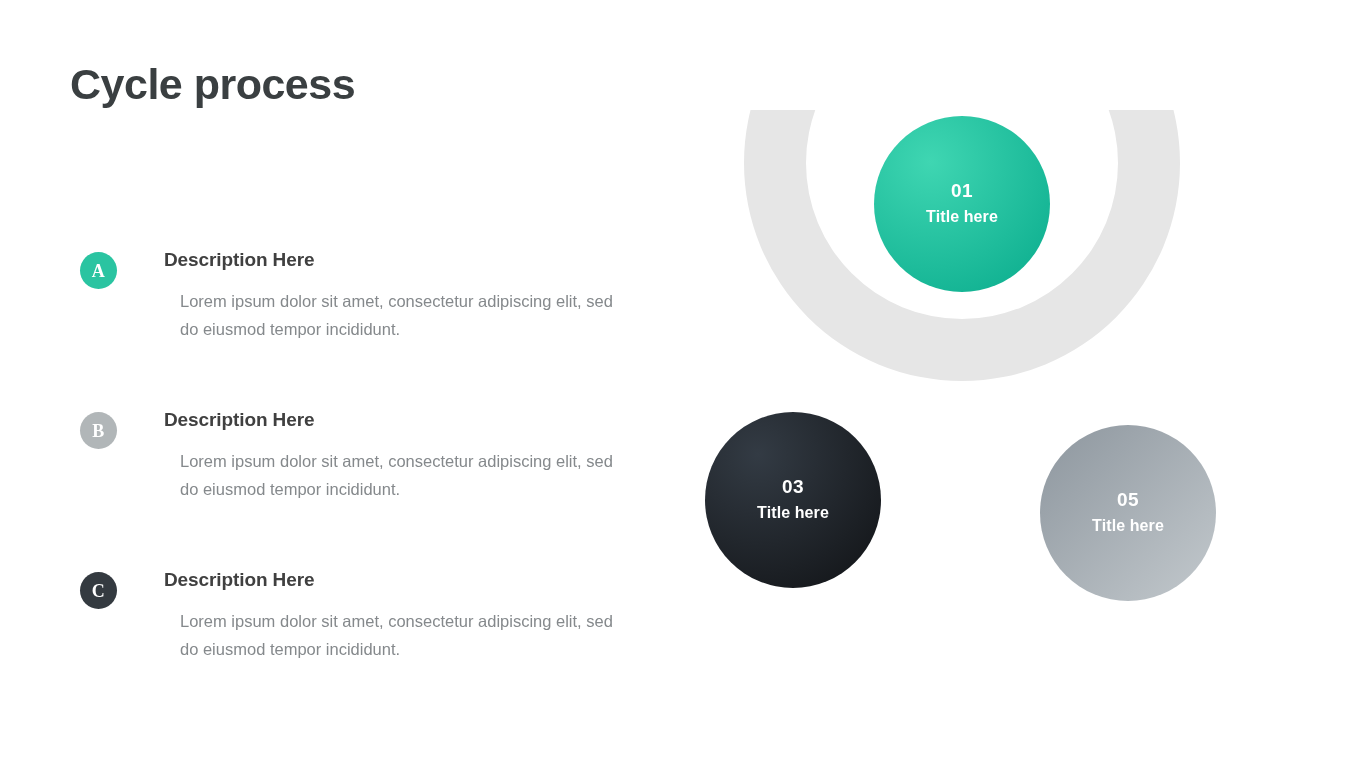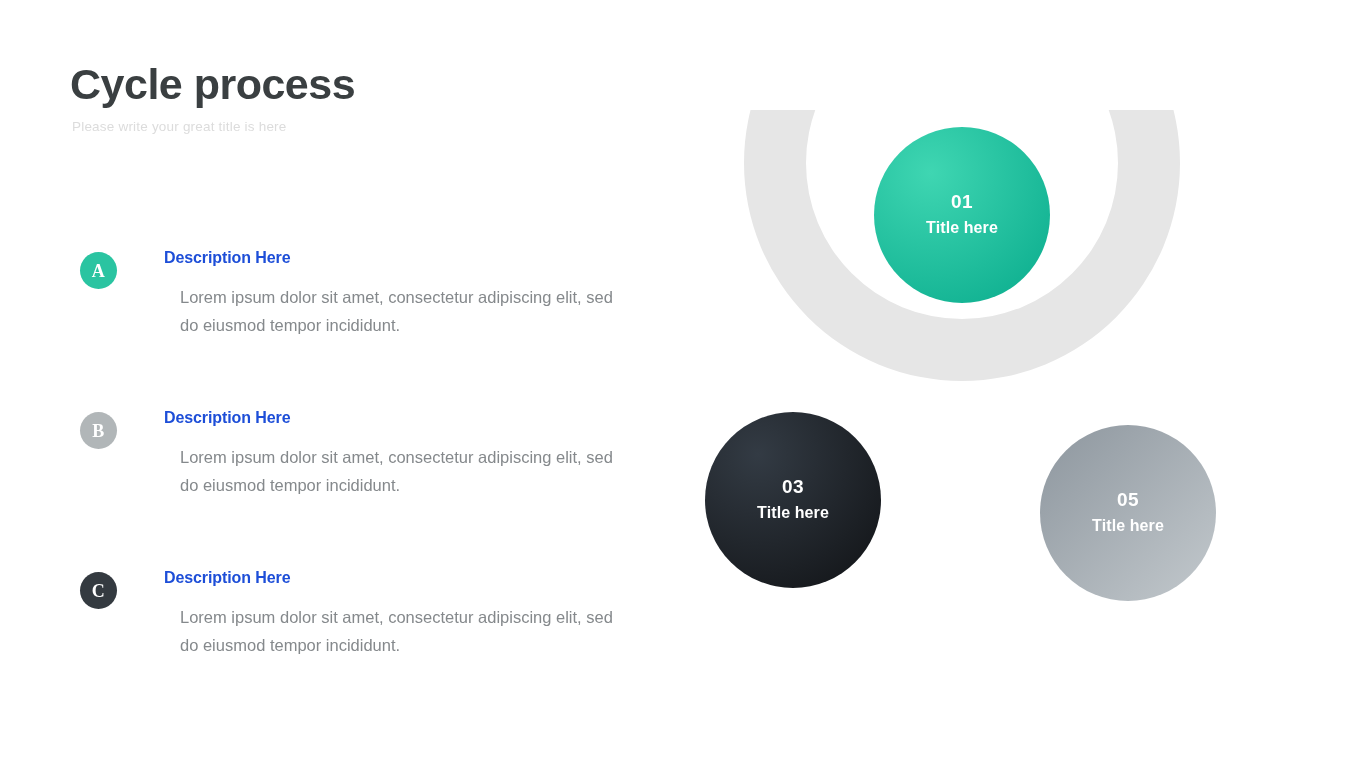--- a/index.html
+++ b/index.html
@@ -72,23 +72,23 @@
     justify-content: center;
     color: #ffffff;
     font-family: "Liberation Serif", serif;
     font-weight: bold;
     font-size: 18px;
     line-height: 1;
     letter-spacing: 0.3px;
   }
 
   .item-title {
-    font-size: 16px;
-    font-weight: bold;
-    color: #1d4ed8;
+    font-size: 19px;
+    font-weight: bold;
+    color: #404040;
     margin: 0 0 10px 0;
     letter-spacing: -0.1px;
   }
   .item-desc {
     font-size: 16.5px;
     color: #85898c;
     line-height: 1.72;
     margin: 16px;
     max-width: 440px;
     font-weight: 400;
@@ -127,32 +127,31 @@
     letter-spacing: 0.5px;
   }
   .node .ttl {
     font-size: 16px;
     font-weight: 700;
     margin-top: 5px;
     line-height: 1.2;
     letter-spacing: 0.1px;
   }
 
-  #node-1 { left: 184px; top: 17px; }
+  #node-1 { left: 184px; top: 6px; }
   #node-2 { left: 350px; top: 315px; }
   #node-3 { left: 15px;  top: 302px; }
 </style>
 </head>
 <body>
 
 <div class="slide">
 
   <div class="header">
     <h1 class="slide-title">Cycle process</h1>
-    <p class="slide-subtitle">Please write your great title is here</p>
   </div>
 
   <div class="items">
 
     <div class="item">
       <span class="badge" id="badge-a" style="background: rgb(42, 196, 161);">A</span>
       <h2 class="item-title">Description Here</h2>
       <p class="item-desc">Lorem ipsum dolor sit amet, consectetur adipiscing elit, sed do eiusmod tempor incididunt.</p>
     </div>
 

